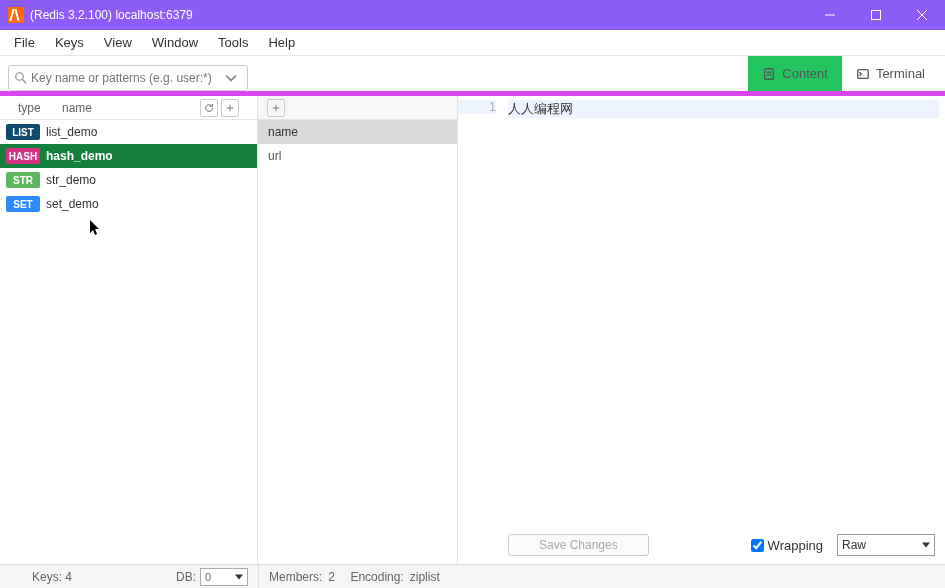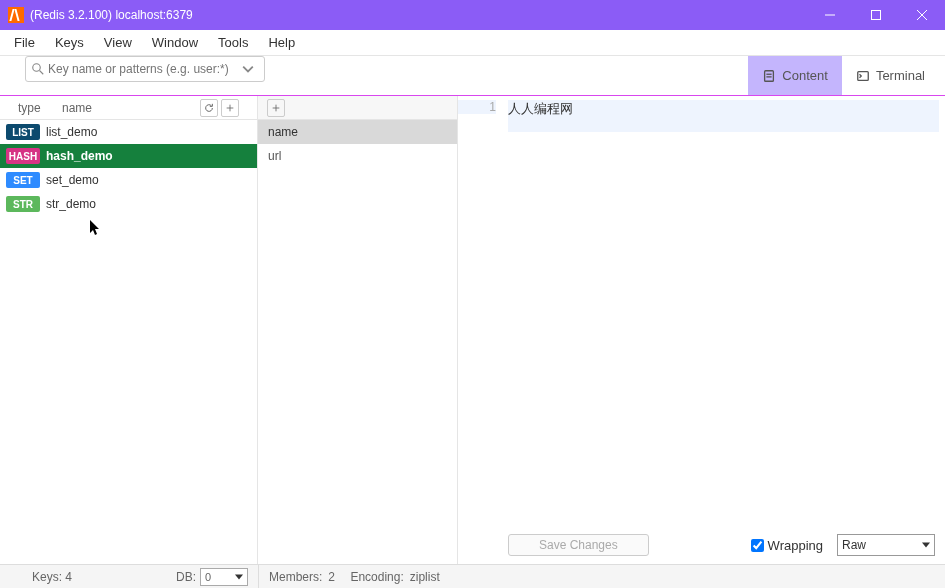--- a/index.html
+++ b/index.html
@@ -9,28 +9,28 @@
 .titlebar-icon { width: 16px; height: 16px; margin: 0 6px 0 8px; background: #ff6a00; display: inline-block; position: relative; }
 .titlebar-icon::before { content: ""; position: absolute; left: 3px; top: 2px; width: 2px; height: 12px; background: #fff; transform: skewX(-15deg); }
 .titlebar-icon::after { content: ""; position: absolute; left: 8px; top: 2px; width: 2px; height: 12px; background: #fff; transform: skewX(15deg); }
 .titlebar-text { flex: 1; font-size: 12px; }
 .winbtn { width: 46px; height: 30px; display: flex; align-items: center; justify-content: center; color: #fff; }
 .winbtn svg { width: 10px; height: 10px; }
 
 .menubar { height: 26px; display: flex; align-items: center; padding: 0 4px; border-bottom: 1px solid #e5e5e5; }
 .menubar span { padding: 4px 10px; font-size: 13px; }
 
-.toolbar-row { height: 40px; display: flex; align-items: flex-start; border-bottom: 1px solid #d946ef; padding-left: 17px; }
+.toolbar-row { height: 40px; display: flex; align-items: flex-end; border-bottom: 5px solid #d946ef; }
 .search-wrap { margin-left: 8px; border: 1px solid #ccc; border-radius: 3px; height: 26px; width: 240px; display: flex; align-items: center; padding: 0 6px; color: #888; }
 .search-wrap svg { width: 12px; height: 12px; margin-right: 4px; stroke: #888; fill: none; }
 .search-input { border: none; outline: none; flex: 1; font-size: 12px; color: #333; background: transparent; }
 
 .tabbar { margin-left: auto; display: flex; height: 100%; align-items: stretch; padding-right: 6px; }
 .tab { display: flex; align-items: center; padding: 0 14px; gap: 6px; color: #555; }
-.tab.active { background: #c4b5fd; }
+.tab.active { background: #22c55e; }
 .tab svg { width: 14px; height: 14px; stroke: #555; fill: none; stroke-width: 1.5; }
 
 .main { display: flex; height: calc(100% - 30px - 26px - 40px - 24px); }
 
 .sidebar { width: 258px; border-right: 1px solid #e5e5e5; display: flex; flex-direction: column; }
 .side-header { height: 24px; display: flex; align-items: center; border-bottom: 1px solid #e5e5e5; padding: 0 18px; font-size: 12px; color: #666; }
 .col-type { width: 44px; }
 .col-name { flex: 1; }
 .side-hbtn { width: 18px; height: 18px; border: 1px solid #ccc; border-radius: 2px; display: flex; align-items: center; justify-content: center; margin-left: 3px; }
 .side-hbtn svg { width: 10px; height: 10px; stroke: #666; fill: none; }
@@ -50,21 +50,21 @@
 .mid-header { height: 24px; display: flex; align-items: center; border-bottom: 1px solid #e5e5e5; padding: 0 6px; font-size: 12px; color: #666; background: #f7f7f7; }
 .mid-header .label { flex: 1; }
 .fieldrow { height: 24px; display: flex; align-items: center; padding: 0 10px; font-size: 12px; color: #555; }
 .fieldrow.sel { background: #d9d9d9; color: #333; }
 
 .content { flex: 1; display: flex; position: relative; }
 .editor { flex: 1; display: flex; }
 .gutter { width: 44px; text-align: right; padding: 4px 6px 0 0; color: #aaa; font-size: 12px; font-family: Consolas, monospace; background: #fff; }
 .gutter .lm { background: #eef4fe; }
 .codearea { flex: 1; padding: 4px 6px 0 6px; font-size: 13px; font-family: "Microsoft YaHei", sans-serif; }
-.codeline { background: #eef4fe; height: 32px; }
+.codeline { background: #eef4fe; height: 18px; }
 
 .footerbar { position: absolute; bottom: 6px; left: 0; right: 0; height: 26px; display: flex; align-items: center; padding: 0 10px; gap: 14px; justify-content: center; }
 .savebtn { border: 1px solid #ccc; border-radius: 3px; padding: 3px 30px; color: #aaa; background: #fafafa; font-size: 12px; margin-left: 40px; }
 .wrap-chk { margin-left: auto; display: flex; align-items: center; gap: 4px; font-size: 13px; }
 .encsel { border: 1px solid #999; height: 22px; width: 98px; font-size: 12px; padding: 0 4px; display: flex; align-items: center; justify-content: space-between; }
 .encsel svg { width: 8px; height: 8px; fill: #333; }
 
 .statusbar { height: 24px; border-top: 1px solid #ddd; display: flex; align-items: center; font-size: 12px; color: #666; background: #f5f5f5; }
 .status-seg { padding: 0 10px; display: flex; align-items: center; gap: 6px; height: 100%; }
 .status-sep { border-left: 1px solid #ddd; height: 100%; }
@@ -159,26 +159,26 @@
     <div class="keylist" id="keylist">
         <div class="keyrow">
           <span class="badge LIST">LIST</span>
           <span>list_demo</span>
         </div>
         <div class="keyrow sel">
           <span class="badge HASH">HASH</span>
           <span>hash_demo</span>
         </div>
         <div class="keyrow">
+          <span class="badge STR">STR</span>
+          <span>str_demo</span>
+        </div>
+        <div class="keyrow">
           <span class="badge SET">SET</span>
           <span>set_demo</span>
-        </div>
-        <div class="keyrow">
-          <span class="badge STR">STR</span>
-          <span>str_demo</span>
         </div>
       </div>
     <span class="cursor-icn"><svg viewBox="0 0 12 16">
           <path d="M0 0 L0 13 L3 10 L5 15 L7 14 L5 9 L9 9 Z"></path>
         </svg></span>
   </div>
 
   <div class="midpanel">
     <div class="mid-header">
       <span class="side-hbtn">

